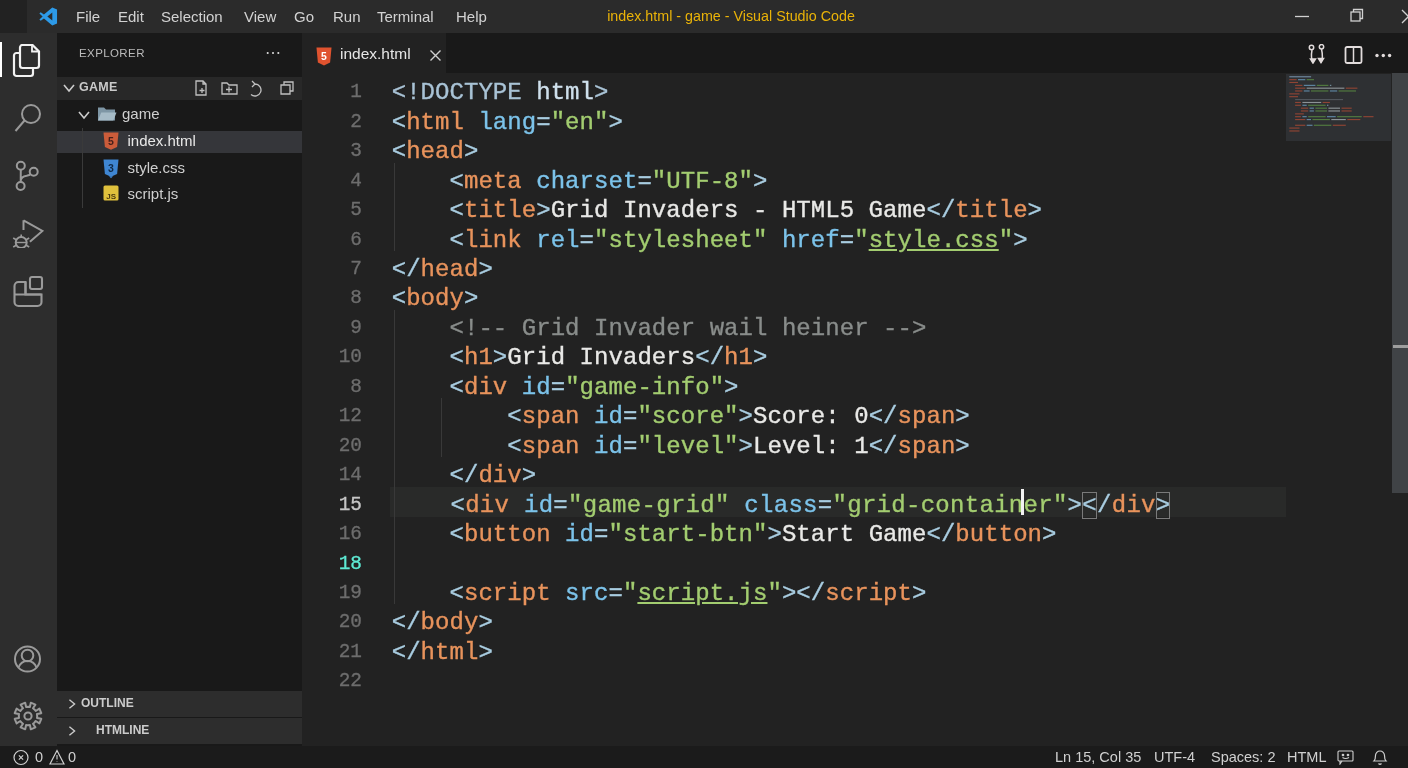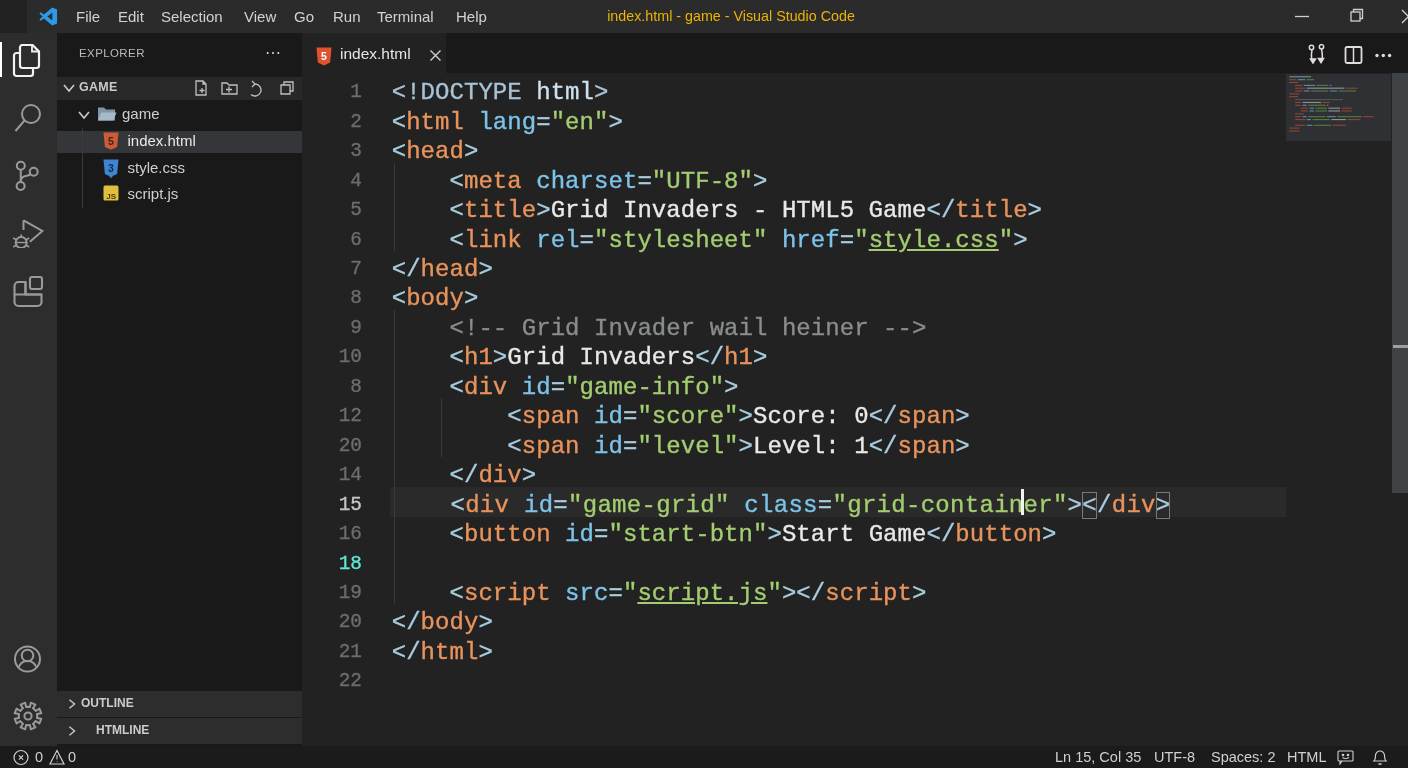--- a/index.html
+++ b/index.html
@@ -354,21 +354,21 @@
     <g stroke="#d0d0d0" stroke-width="1.2" fill="none">
       <circle cx="8" cy="8.5" r="7"></circle>
       <path d="M5 8.5 h6 M8 5.5 v6" transform="rotate(45 8 8.5)"></path>
       <path d="M44 1.5 L51 15 H37 Z"></path>
       <path d="M44 6 v4.5 M44 12.4 v0.6" stroke-width="1.1"></path>
     </g>
   </svg>
   <span class="sbitem" style="left:35px">0</span>
   <span class="sbitem" style="left:68px">0</span>
   <span class="sbitem" style="left:1055px">Ln 15, Col 35</span>
-  <span class="sbitem" style="left:1154px">UTF-8</span>
+  <span class="sbitem" style="left:1154px">UTF-4</span>
   <span class="sbitem" style="left:1211px">Spaces: 2</span>
   <span class="sbitem" style="left:1287px">HTML</span>
   <svg class="abs" style="left:1337px;top:4px" width="18" height="15" viewBox="0 0 18 15">
     <g stroke="#d0d0d0" stroke-width="1.1" fill="none">
       <rect x="1" y="1" width="15" height="10" rx="1"></rect>
       <path d="M5 11 l-2 3 v-3"></path>
       <circle cx="6" cy="5" r="0.8" fill="#d0d0d0"></circle>
       <circle cx="11" cy="5" r="0.8" fill="#d0d0d0"></circle>
       <path d="M5.5 7.5 q3 2 6.5 0"></path>
     </g>

